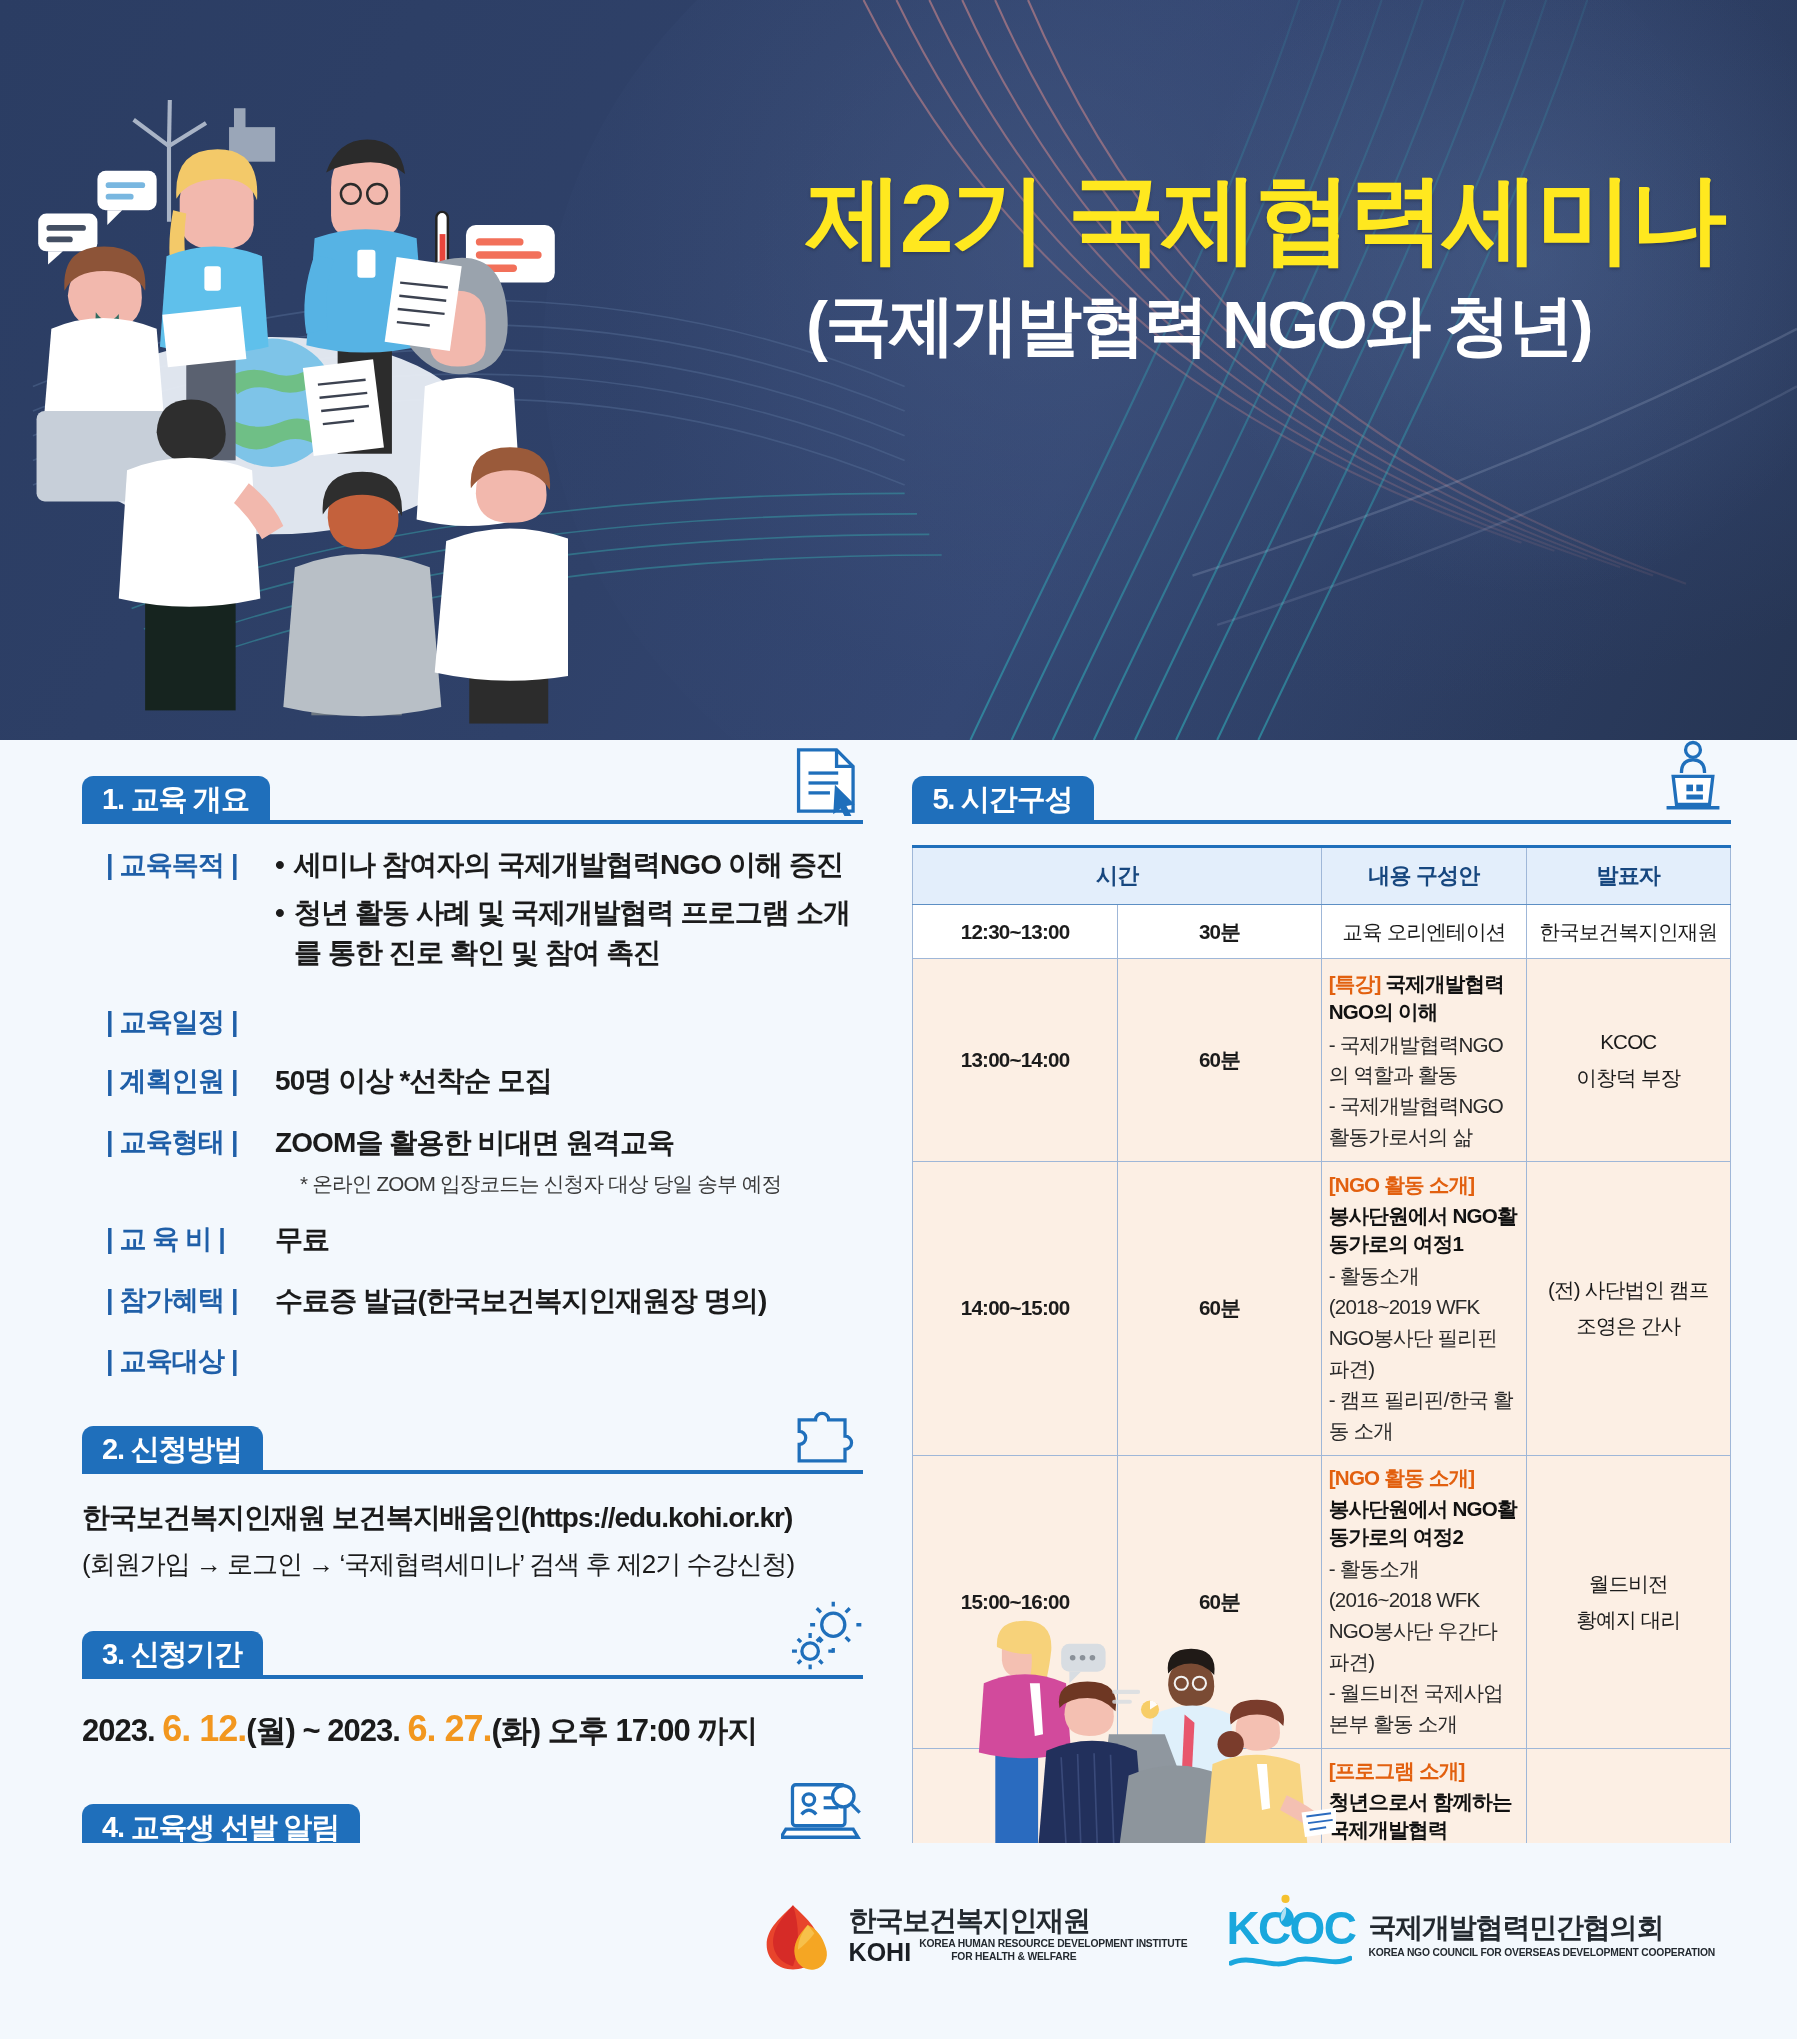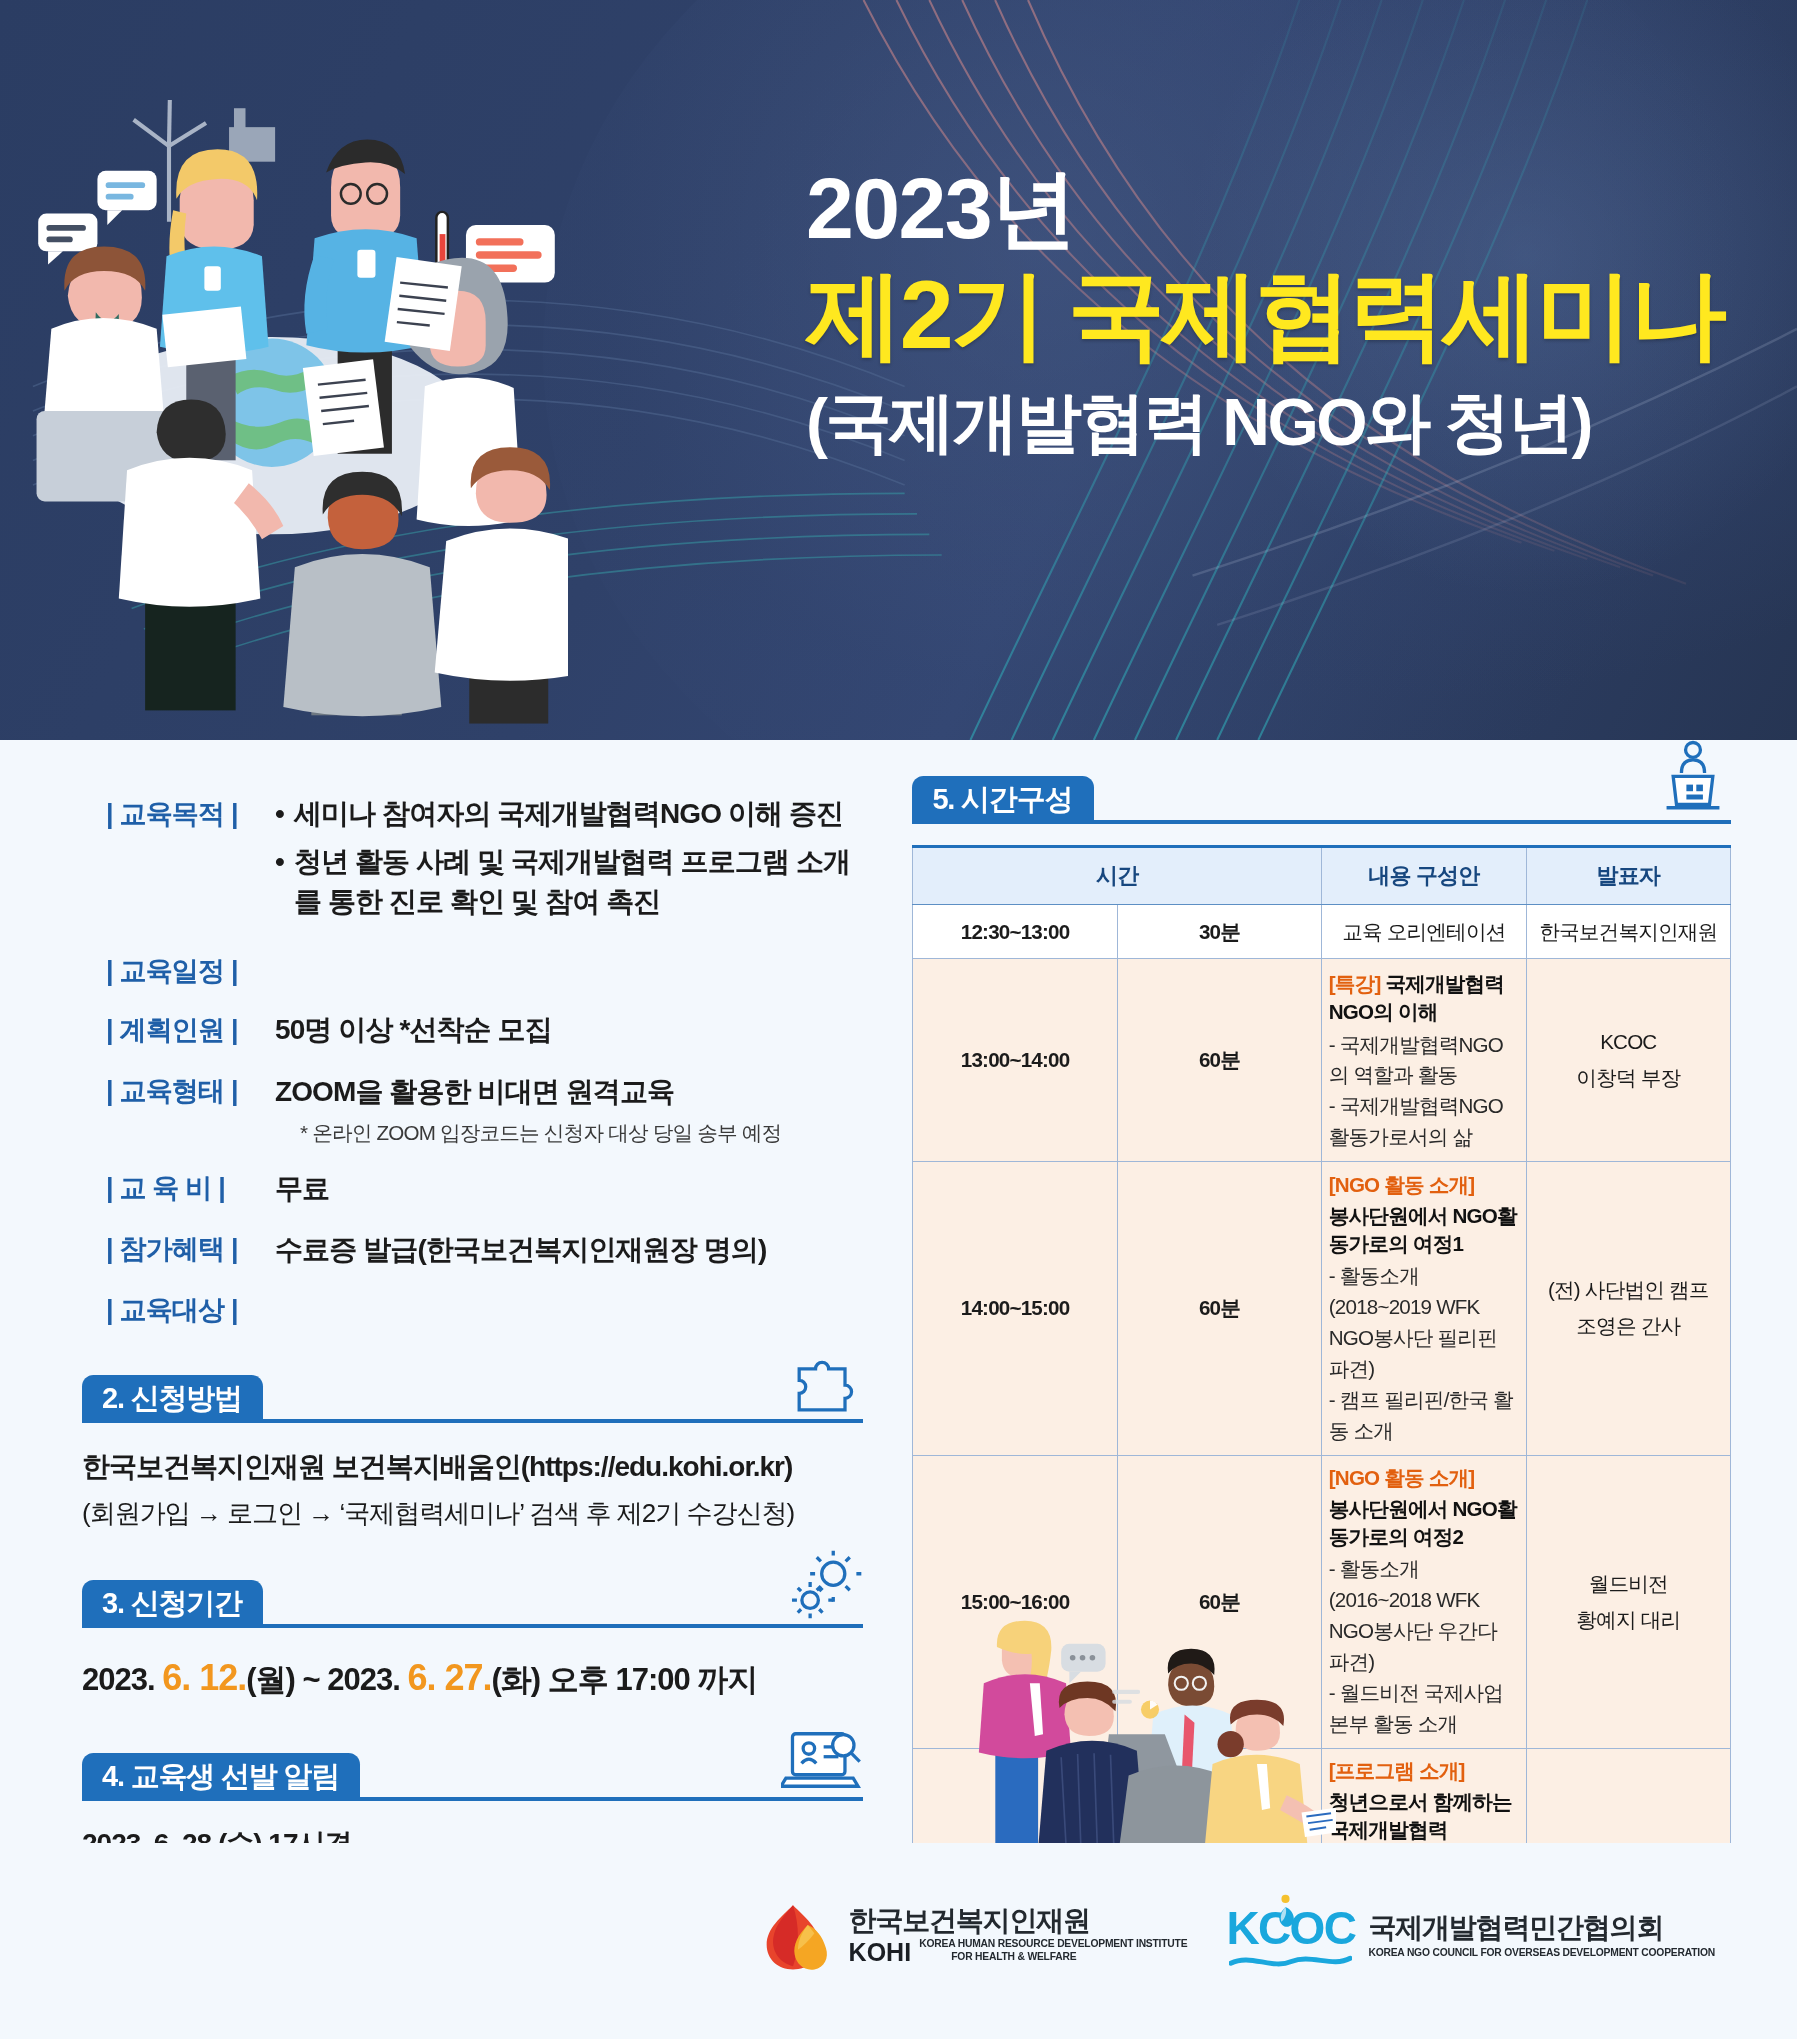--- a/index.html
+++ b/index.html
@@ -433,31 +433,44 @@
         <g stroke="#3c4250" stroke-width="3">
           <line x1="356" y1="408" x2="414" y2="402"></line>
           <line x1="358" y1="424" x2="416" y2="418"></line>
           <line x1="360" y1="440" x2="418" y2="434"></line>
           <line x1="362" y1="456" x2="400" y2="452"></line>
         </g>
       </g>
     </svg>
 
     <div class="hero-text">
-      <div class="hero-year">2023년</div>
       <div class="hero-main">제2기 국제협력세미나</div>
       <div class="hero-sub">(국제개발협력 NGO와 청년)</div>
     </div>
   </div>
 
   <div class="body-area">
 
     <div class="col-left">
 
       <div class="sec">
+        <div class="sec-head">
+          <span class="sec-pill">1. 교육 개요</span>
+          <span class="sec-rule"></span>
+          <span class="sec-icon">
+            <svg width="76" height="71" viewBox="0 0 92 86" fill="none" stroke="#1f6fbb" stroke-width="4">
+              <path d="M14 6 h46 l20 20 v54 h-66 z" fill="#ffffff"></path>
+              <path d="M60 6 v20 h20"></path>
+              <line x1="26" y1="34" x2="62" y2="34"></line>
+              <line x1="26" y1="46" x2="62" y2="46"></line>
+              <line x1="26" y1="58" x2="52" y2="58"></line>
+              <path d="M58 48 l24 24 -10 2 6 12 -7 3 -6 -12 -9 7 z" fill="#1f6fbb" stroke="none"></path>
+            </svg>
+          </span>
+        </div>
 
         <div class="dl">
 
           <div class="drow">
             <div class="dterm">| 교육목적 |</div>
             <div class="ddesc">
               <div class="bullet-line">
                 <span class="dot">•</span>
                 <span>세미나 참여자의 국제개발협력NGO 이해 증진</span>
               </div>

